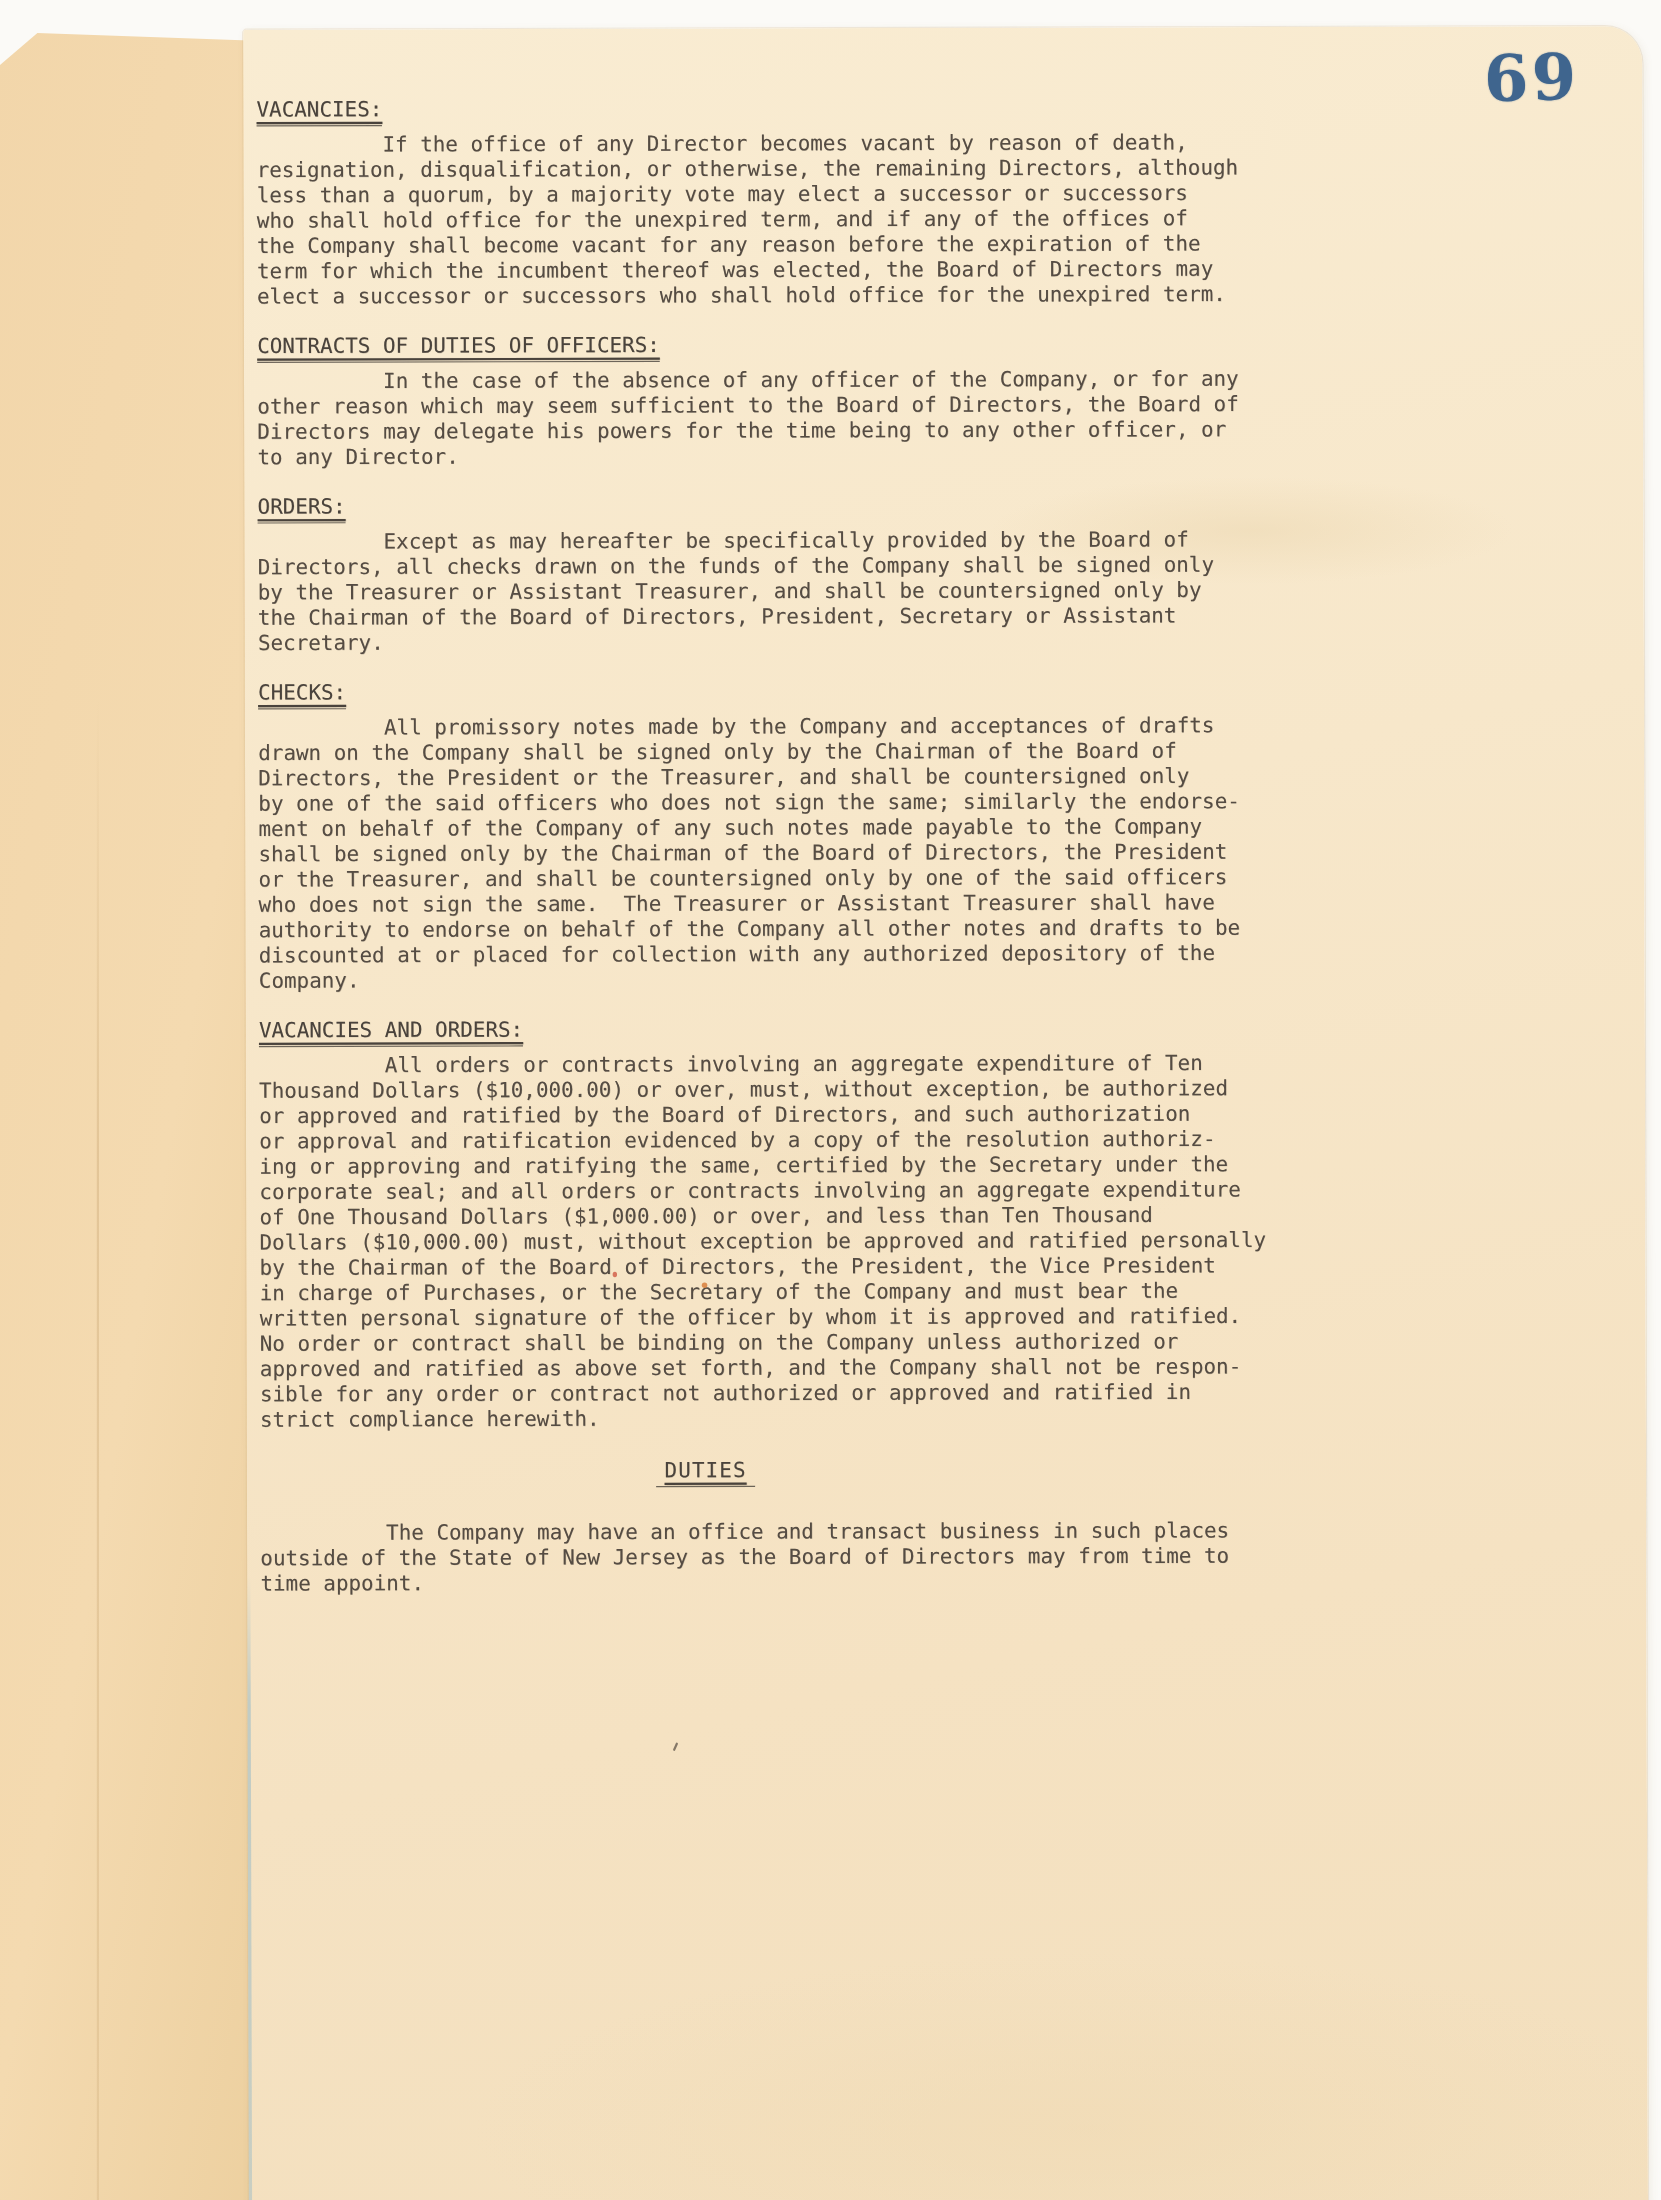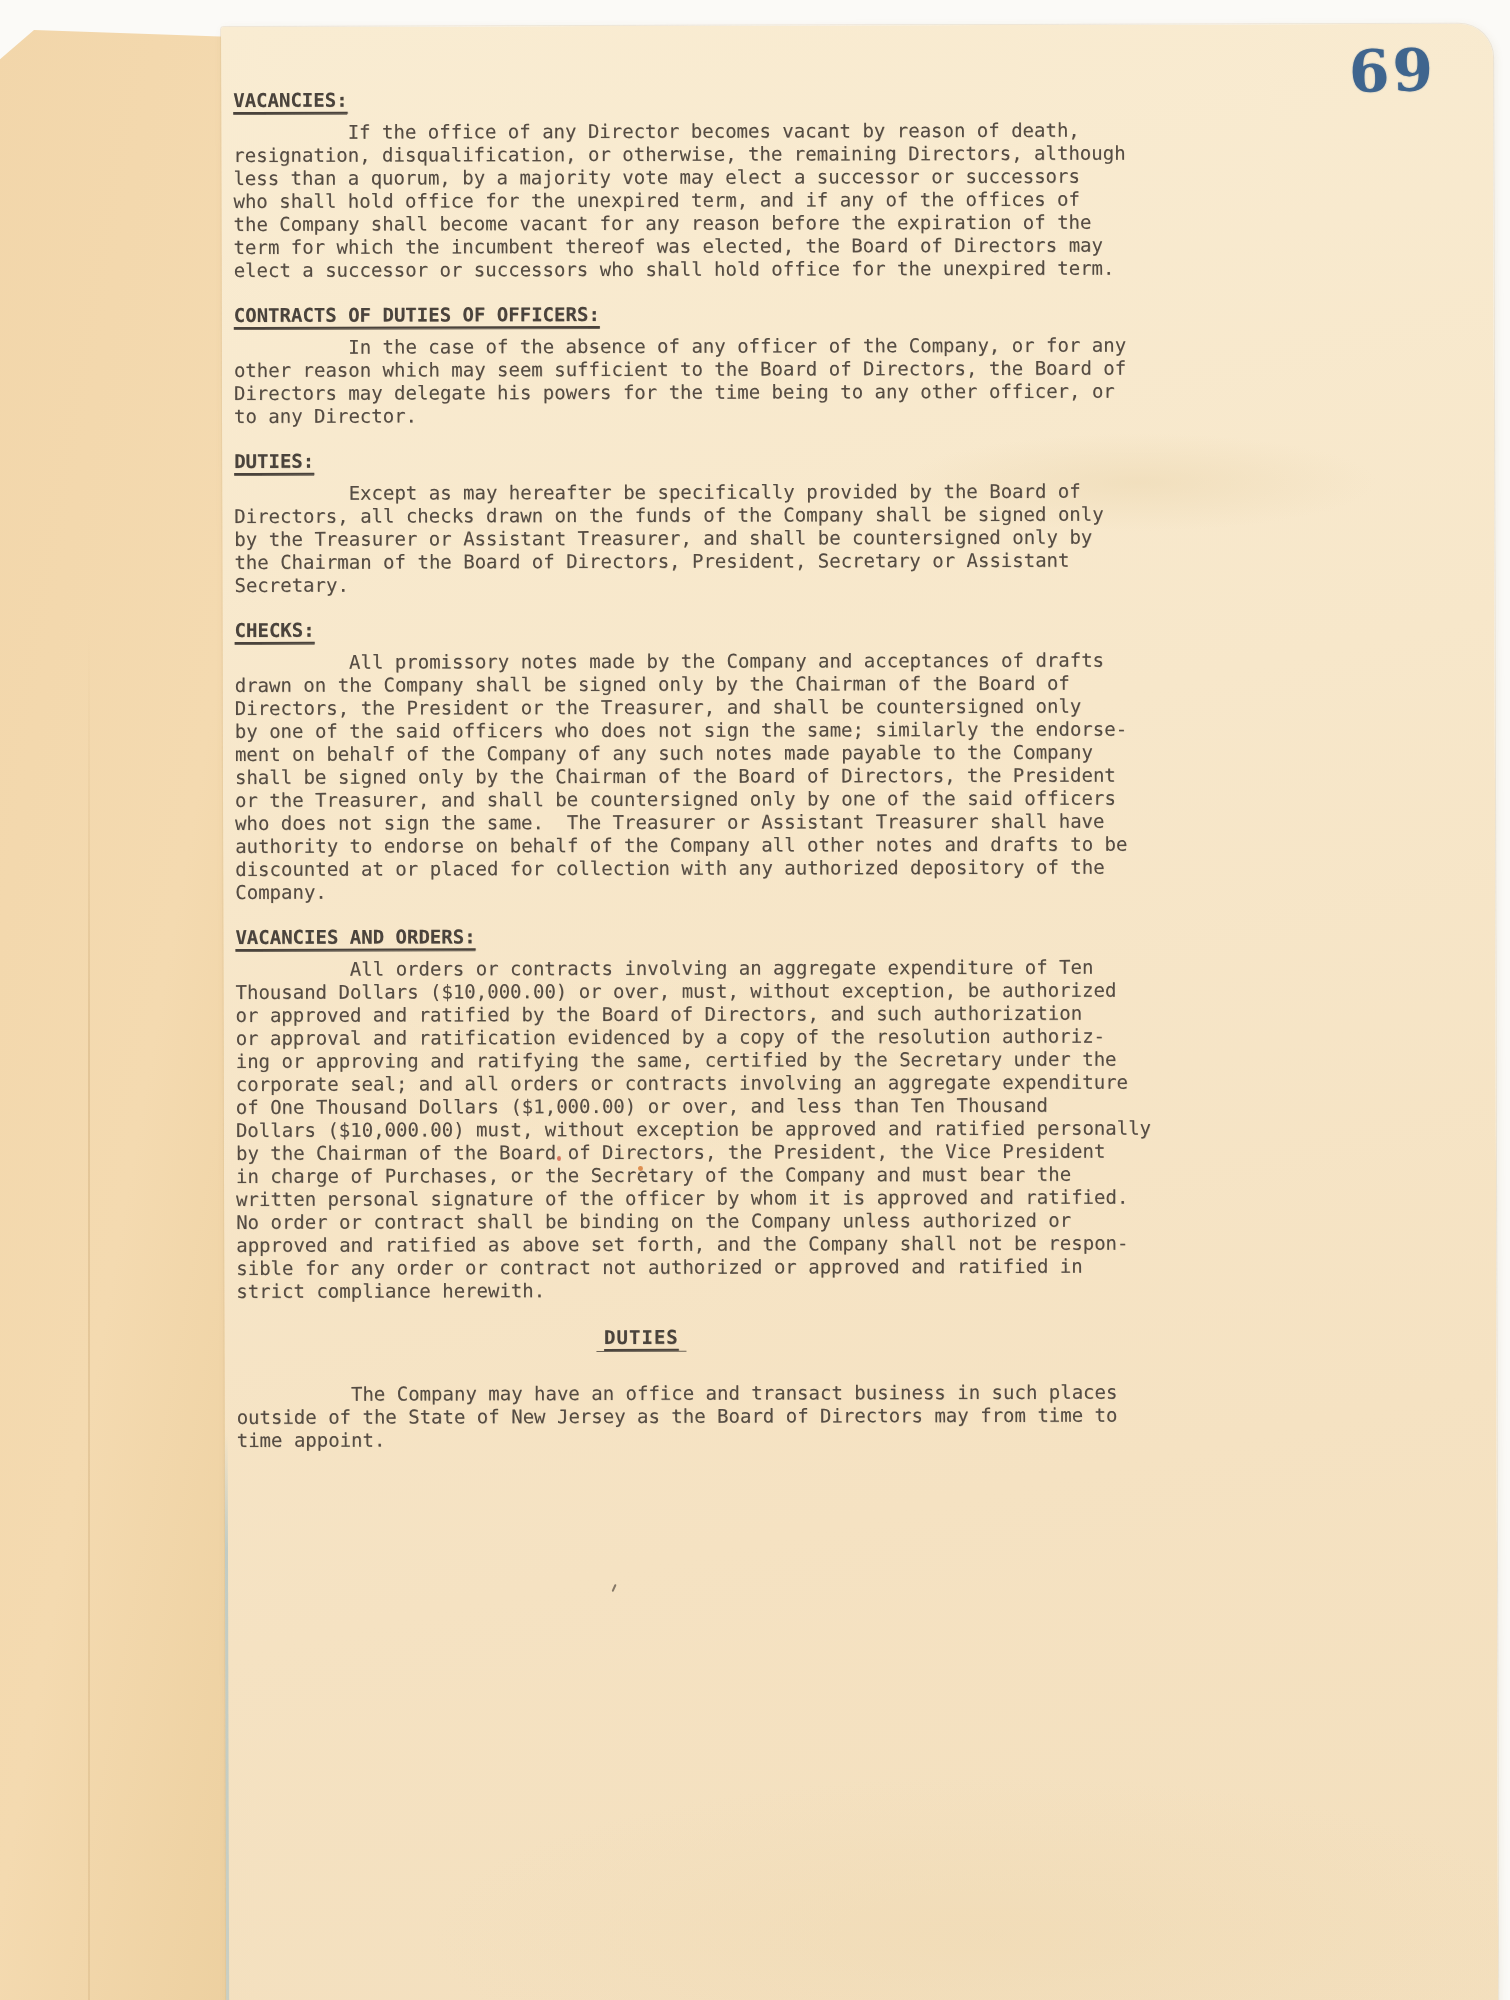--- a/index.html
+++ b/index.html
@@ -82,21 +82,21 @@
     color: #554c43;
     font-size: 19px;
     line-height: 23px;
     text-shadow: 0.3px 0.3px 0.6px rgba(90,80,70,0.35);
   }
   .doc-section { margin: 22px 0 0 0; }
   .doc-section:first-child { margin-top: 0; }
   .heading {
     display: inline-block;
     font-size: 19px;
-    font-weight: bold;
+    font-weight: normal;
     color: #4a433c;
     margin: 0 0 6px 0;
     text-decoration: underline;
     text-decoration-thickness: 1.5px;
     text-underline-offset: 5px;
     border-bottom: 1px solid rgba(74,67,60,0.8);
     padding-bottom: 2px;
     line-height: 23px;
   }
   .para {
@@ -146,21 +146,21 @@
 
       <section class="doc-section">
         <h2 class="heading">CONTRACTS OF DUTIES OF OFFICERS:</h2>
         <div class="para">          In the case of the absence of any officer of the Company, or for any
 other reason which may seem sufficient to the Board of Directors, the Board of
 Directors may delegate his powers for the time being to any other officer, or
 to any Director.</div>
       </section>
 
       <section class="doc-section">
-        <h2 class="heading">DUTIES:</h2>
+        <h2 class="heading">ORDERS:</h2>
         <div class="para">          Except as may hereafter be specifically provided by the Board of
 Directors, all checks drawn on the funds of the Company shall be signed only
 by the Treasurer or Assistant Treasurer, and shall be countersigned only by
 the Chairman of the Board of Directors, President, Secretary or Assistant
 Secretary.</div>
       </section>
 
       <section class="doc-section">
         <h2 class="heading">CHECKS:</h2>
         <div class="para">          All promissory notes made by the Company and acceptances of drafts

